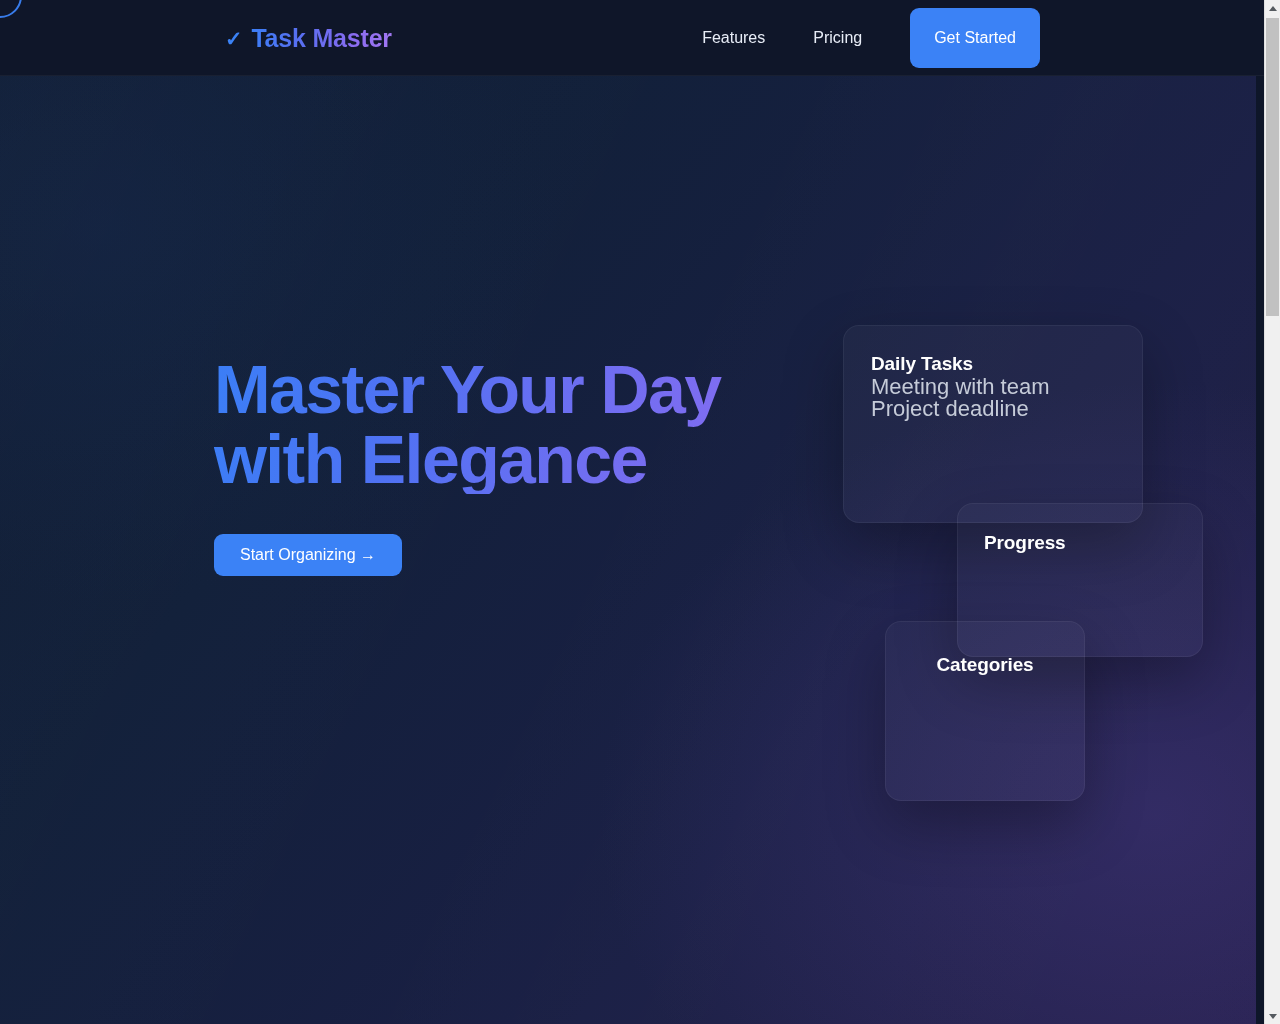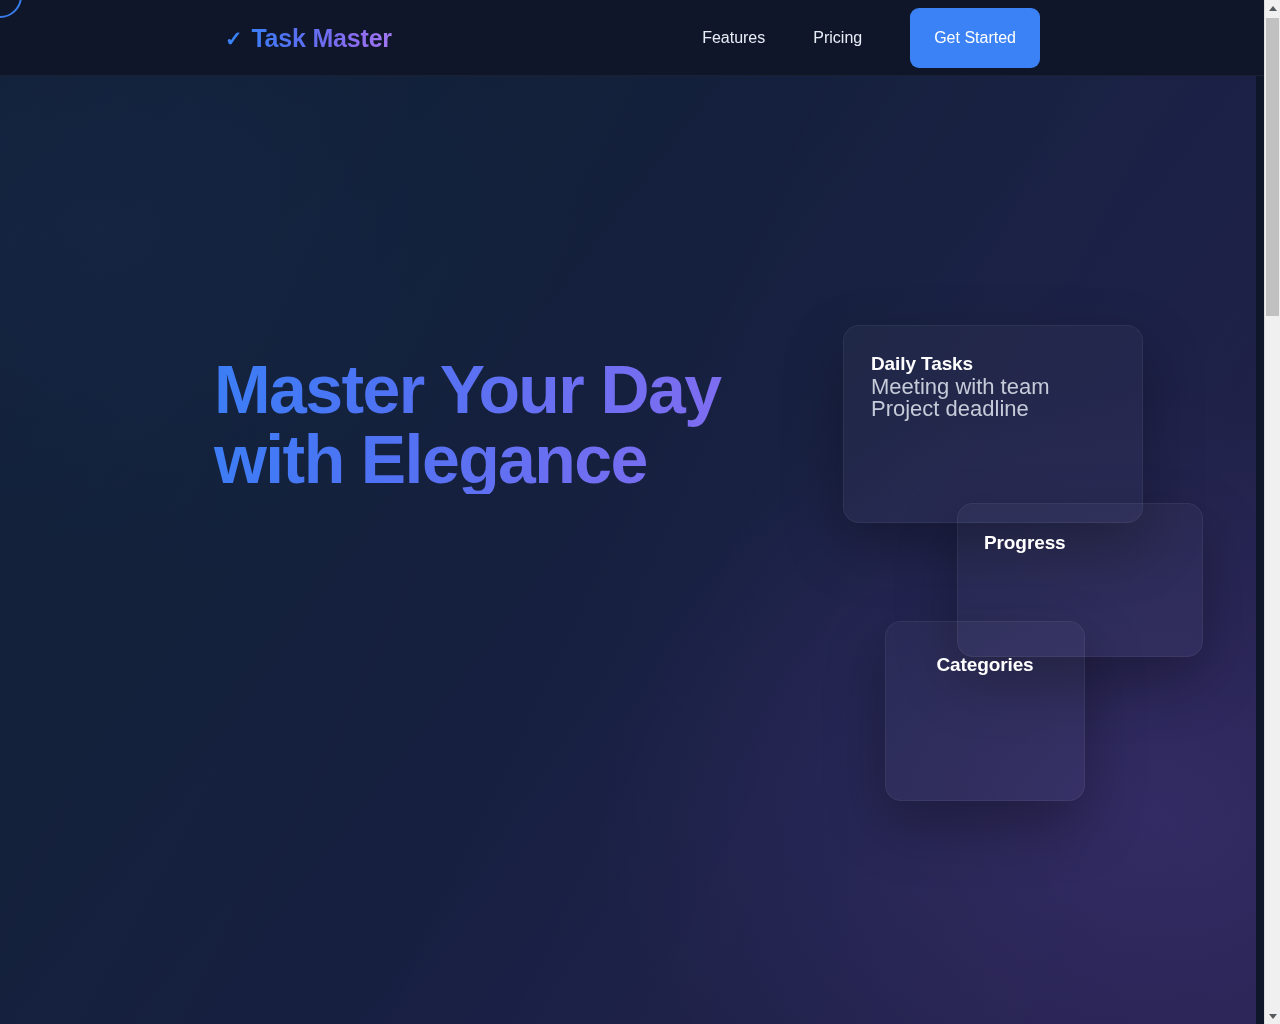--- a/index.html
+++ b/index.html
@@ -273,20 +273,21 @@
 
     </header>
 
     <section id="hero">
 
       <div id="bg-sheen"></div>
 
       <div id="hero-copy">
         <h1 id="hero-title">Master Your Day
 with Elegance</h1>
+        <button id="hero-cta">Start Organizing →</button>
       </div>
 
       <div class="float-card" id="card-daily">
         <div class="card-inner">
           <div class="card-title">Daily Tasks</div>
           <div class="card-line">Meeting with team</div>
           <div class="card-line">Project deadline</div>
         </div>
       </div>
 

